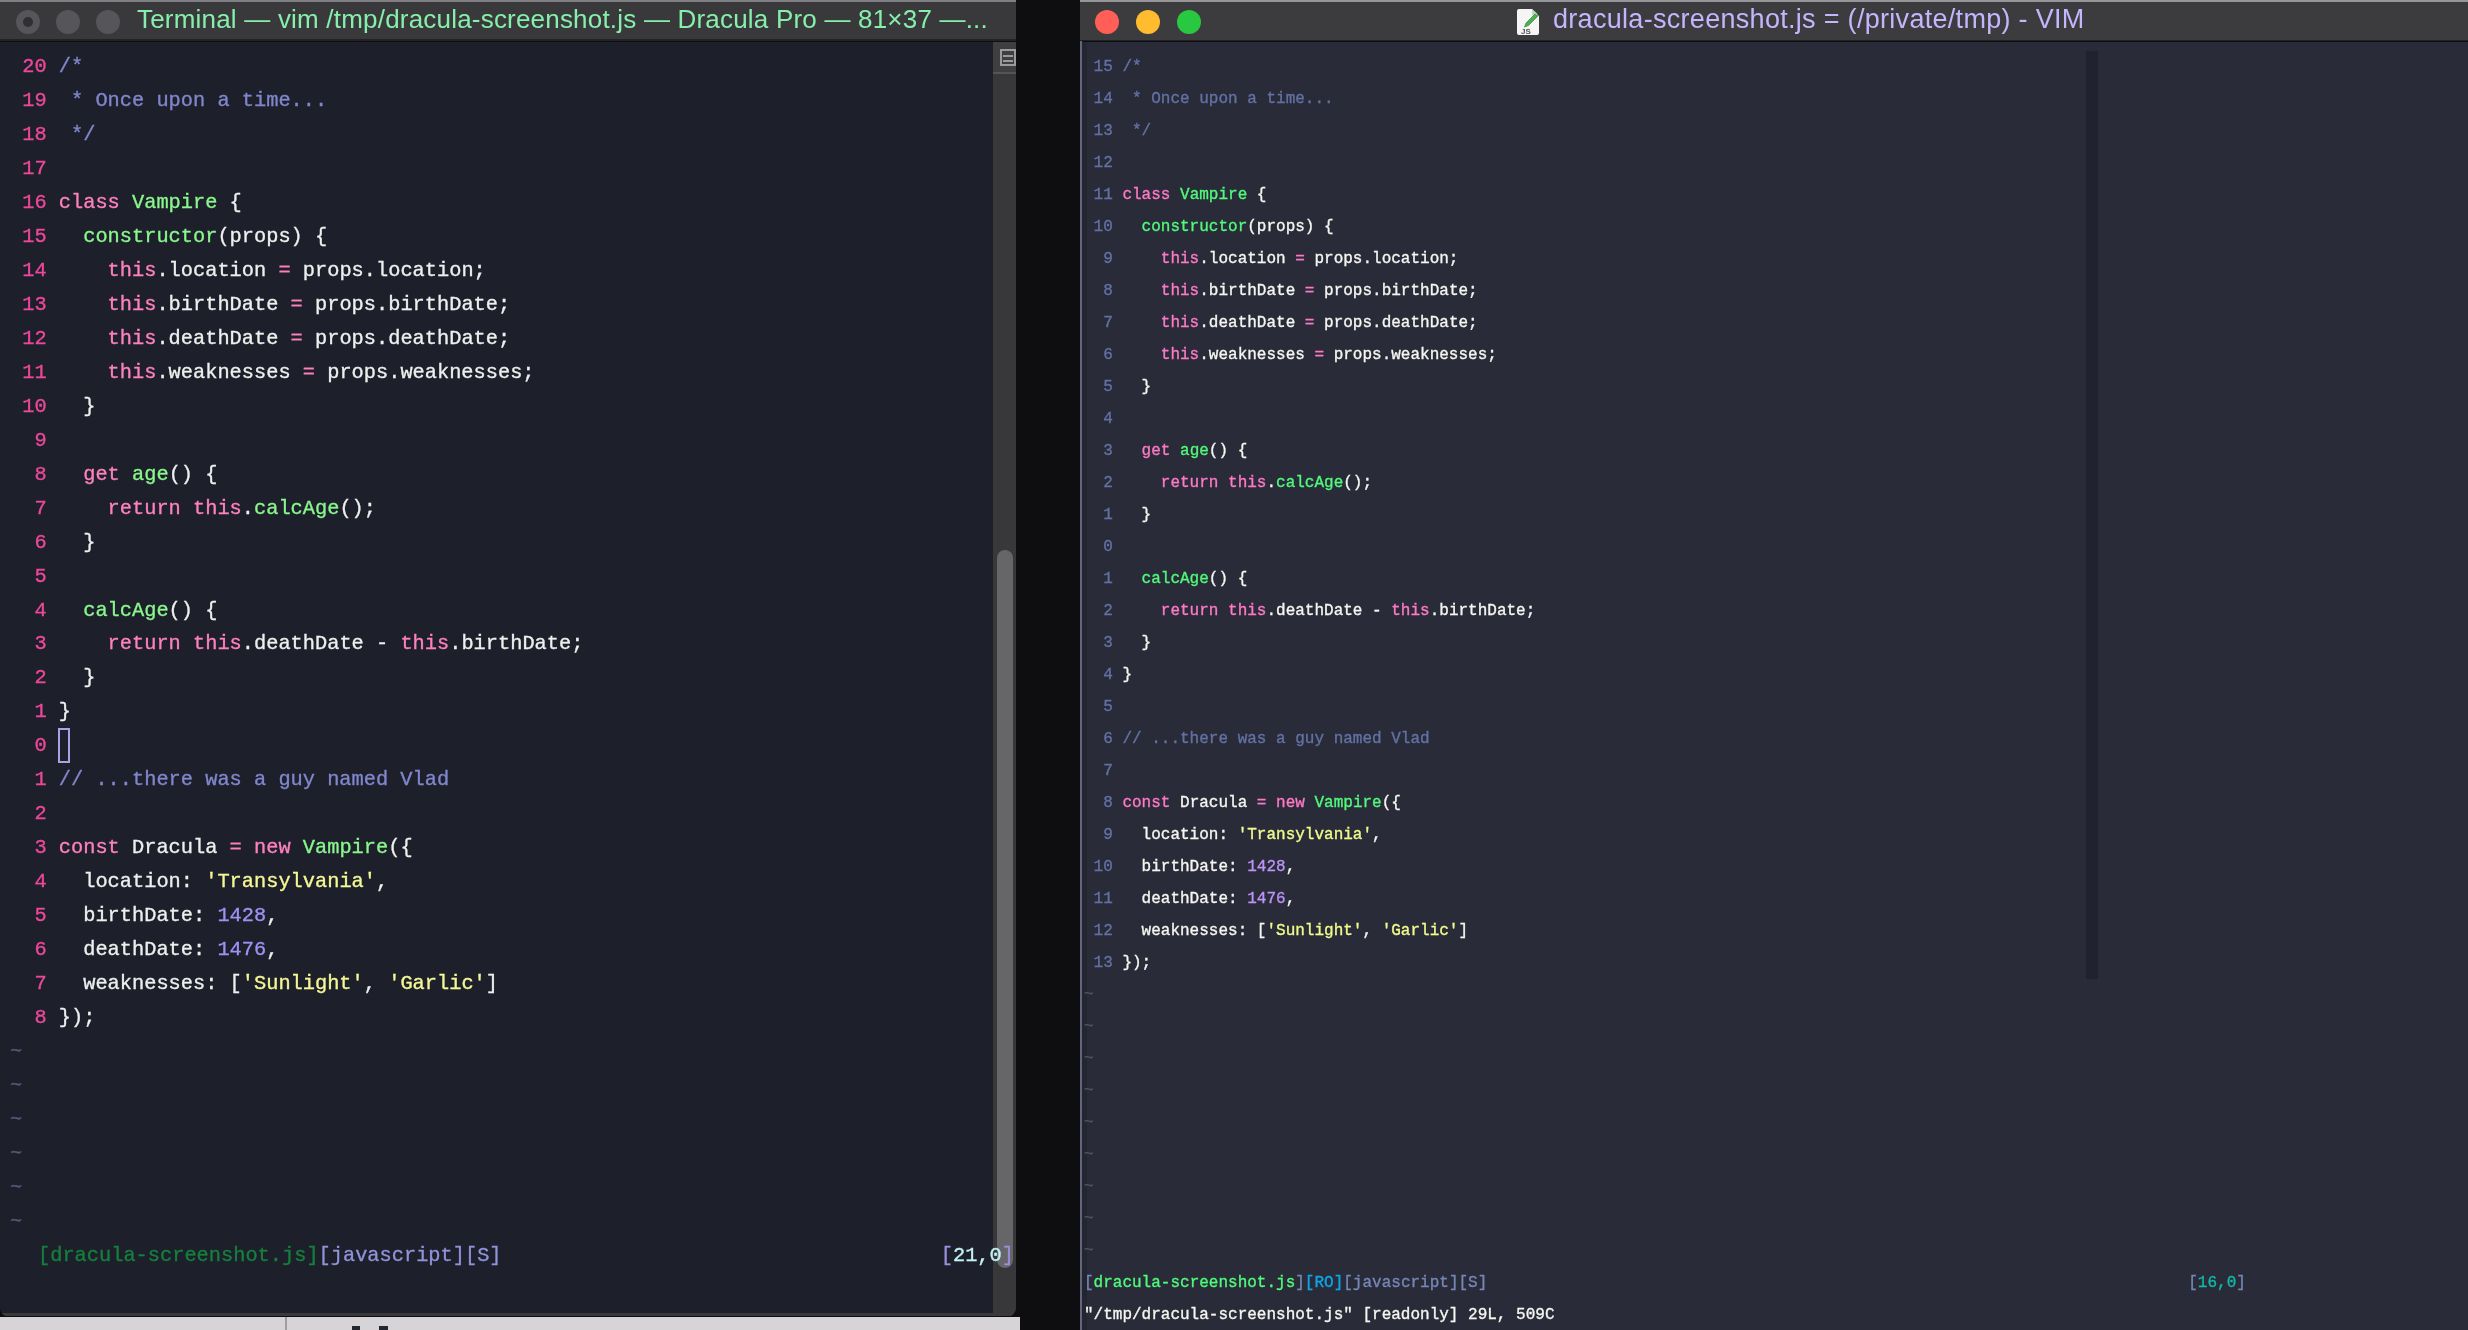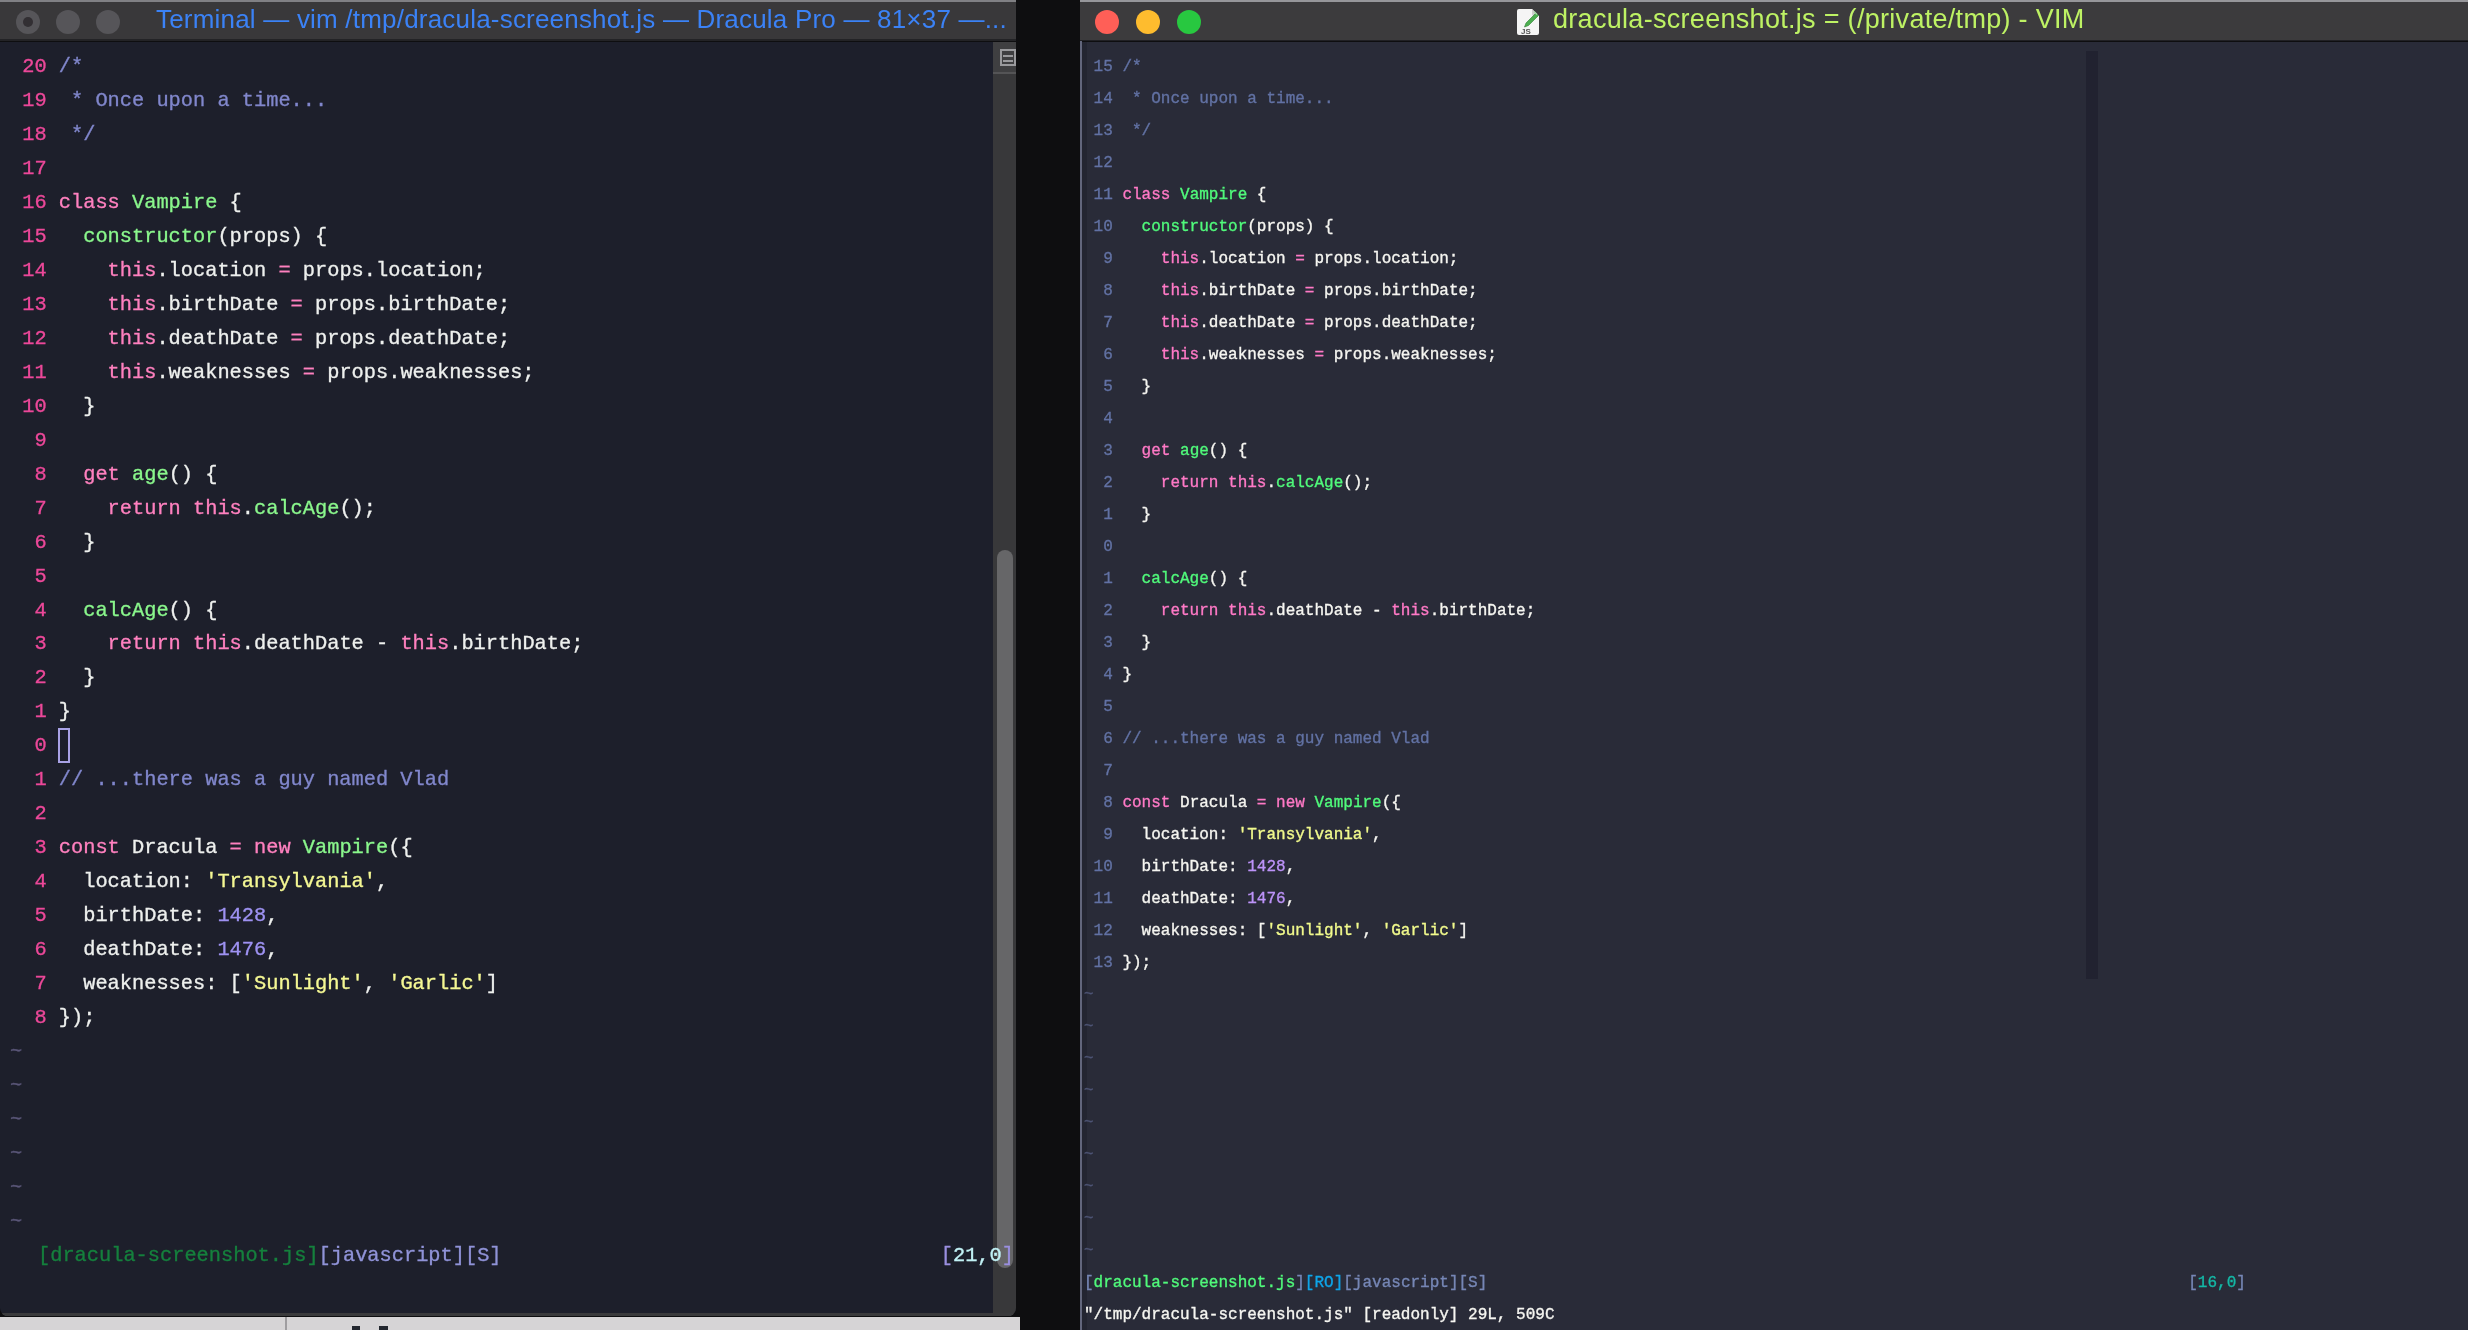--- a/index.html
+++ b/index.html
@@ -18,21 +18,21 @@
 #lbtnarea{position:absolute;left:993px;top:42px;width:23px;height:30px;background:#3f3f41;}
 #lsep{position:absolute;left:993px;top:72px;width:23px;height:2px;background:#545456;}
 #lsplit{position:absolute;left:1000px;top:49px;width:16px;height:17px;border:2px solid #9a9a9d;background:#3f3f41;}
 #lsplitb1{position:absolute;left:1003px;top:55px;width:10px;height:2px;background:#9a9a9d;}
 #lsplitb2{position:absolute;left:1003px;top:60px;width:10px;height:2px;background:#9a9a9d;}
 .tl{position:absolute;border-radius:50%;width:24px;height:24px;top:10px;}
 #ltl1{left:16px;background:#565559;}
 #ltl1:after{content:"";position:absolute;left:7px;top:7px;width:10px;height:10px;border-radius:50%;background:#322f33;}
 #ltl2{left:56px;background:#565559;}
 #ltl3{left:96px;background:#565559;}
-#ltitle{position:absolute;left:156px;top:0;width:900px;height:39px;line-height:39px;font-size:26px;color:#3b82f6;letter-spacing:0.2px;}
+#ltitle{position:absolute;left:137px;top:0;width:900px;height:39px;line-height:39px;font-size:26px;color:#86efac;letter-spacing:0.2px;}
 #lpre{position:absolute;left:10px;top:50px;font-size:20.33px;line-height:33.971px;}
 #lcursor{position:absolute;left:58px;top:728px;width:12px;height:35px;border:2px solid #a9a2e6;box-sizing:border-box;}
 .ln{color:#ec4899;} .lc{color:#8187cc;} .lp{color:#ff80bf;}
 .lg{color:#8af78c;} .lw{color:#eef0ee;} .ly{color:#f5f894;}
 .lu{color:#9e92f2;} .lt{color:#5a5678;} .lcy{color:#c2f2f6;}
 .lbrk{color:#9a8fe0;} .lsg{color:#15803d;margin-left:28px;} .lsp{color:#9093d8;}
 
 
 #deskstrip{position:absolute;left:0;top:1317px;width:1020px;height:13px;background:#d6d4d6;}
 #deskline{position:absolute;left:285px;top:1317px;width:2px;height:13px;background:#9f9da0;}
@@ -45,21 +45,21 @@
 #rtbar{position:absolute;left:0;top:2px;width:100%;height:39px;background:#3c3b3d;border-bottom:1px solid #202024;}
 #rterm{position:absolute;left:0;top:42px;width:100%;height:1288px;background:#292b38;}
 #redge2{position:absolute;left:0;top:41px;width:2px;height:1289px;background:#62667c;}
 #redge{position:absolute;left:2px;top:42px;width:5px;height:1288px;background:#232531;}
 #rcolcol{position:absolute;left:1006px;top:51px;width:12px;height:928px;background:#212230;}
 #rsbar{position:absolute;left:1442px;top:42px;width:4px;height:1288px;background:#202129;}
 #rsbar2{position:absolute;left:1446px;top:118px;width:2px;height:1212px;background:#8a8a8c;}
 #rtl1{left:15px;background:#ff5f57;}
 #rtl2{left:56px;background:#febc2e;}
 #rtl3{left:97px;background:#28c840;}
-#rtitle{position:absolute;left:473px;top:0;width:900px;height:39px;line-height:39px;font-size:27px;color:#bef264;letter-spacing:0.3px;}
+#rtitle{position:absolute;left:473px;top:0;width:900px;height:39px;line-height:39px;font-size:27px;color:#c4b5fd;letter-spacing:0.3px;}
 #rpre{position:absolute;left:4px;top:51px;font-size:16px;line-height:32px;}
 .rn{color:#6272a4;} .rc{color:#6272a4;} .rp{color:#ff79c6;}
 .rg{color:#50fa7b;} .rw{color:#f6f6f1;} .ry{color:#f1fa8c;}
 .ru{color:#bd93f9;} .rt{color:#4d5474;} .rcy{color:#14b8a6;}
 .rso{color:#0ea5e9;} .rsg{color:#50fa7b;} .rsl{color:#7687b6;}
 #jsicon{position:absolute;left:436px;top:8px;}
 </style></head>
 <body>
 <div id="deskstrip"></div>
 <div id="deskline"></div>

